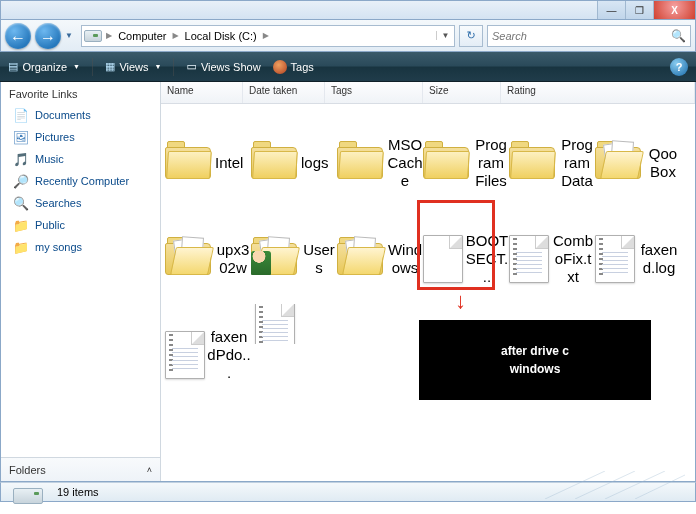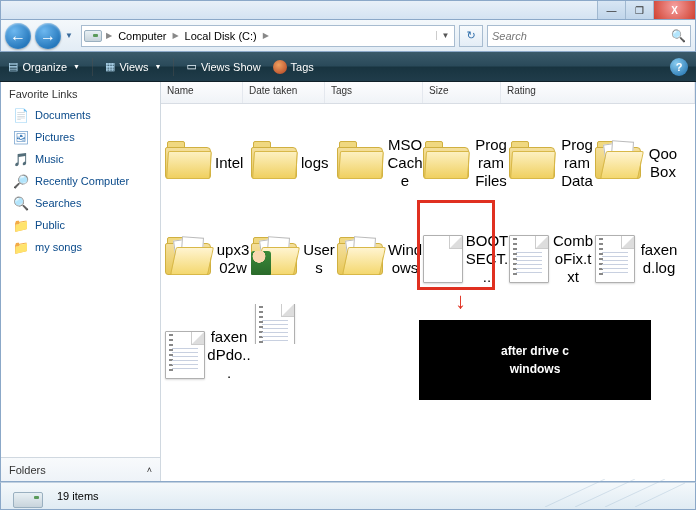--- a/index.html
+++ b/index.html
@@ -68,21 +68,21 @@
 .file-spiral { position: absolute; left: 3px; top: 2px; bottom: 4px; width: 4px; background: repeating-linear-gradient(#888 0 2px, transparent 2px 5px); }
 
 
 .hl-box { position: absolute; border: 3px solid #e03020; pointer-events: none; }
 
 
 .annot-arrow { position: absolute; color: #e03020; font-size: 22px; font-weight: bold; }
 .annot-box { position: absolute; background: #000; color: #fff; font-size: 12px; font-weight: bold; text-align: center; padding: 22px 24px; line-height: 1.5; }
 
 
-.statusbar { height: 28px; background: linear-gradient(#f4f8fb,#e0ebf3); border: 1px solid #8ba8c8; border-top: 1px solid #c0d0e0; display: flex; align-items: center; padding: 0 12px; font-size: 11px; gap: 12px; position: relative; }
+.statusbar { height: 20px; background: linear-gradient(#f4f8fb,#e0ebf3); border: 1px solid #8ba8c8; border-top: 1px solid #c0d0e0; display: flex; align-items: center; padding: 0 12px; font-size: 11px; gap: 12px; position: relative; }
 .status-icon { width: 32px; height: 24px; position: relative; }
 .drive-ico { width: 30px; height: 16px; background: linear-gradient(#e8f0f4,#c8d4dc); border: 1px solid #9ab0c0; border-radius: 2px; position: absolute; bottom: 0; }
 .drive-ico::after { content:""; position:absolute; right:3px; top:3px; width:5px; height:3px; background:#5a9a5a; border-radius:1px; }
 .status-decor { position: absolute; right: 10px; bottom: 2px; opacity: .35; }
 
 svg { display: block; }
 </style>
 </head>
 <body>
 

